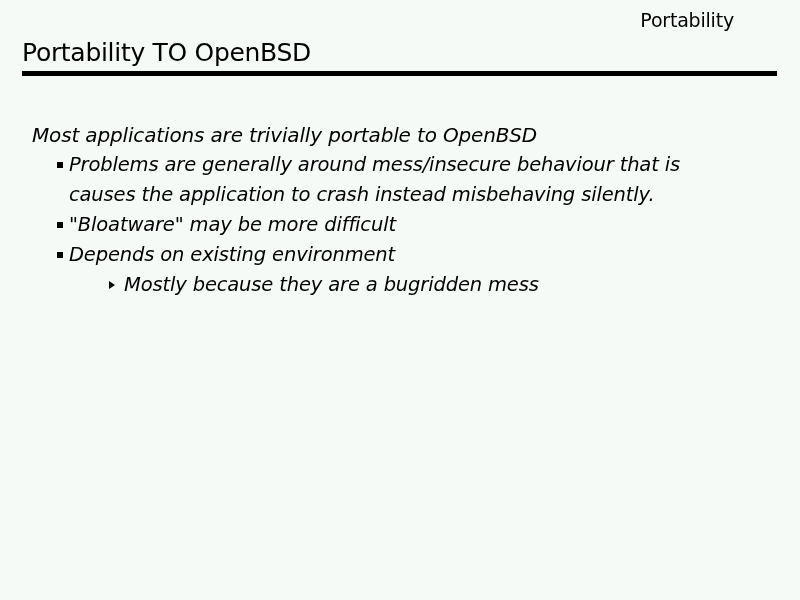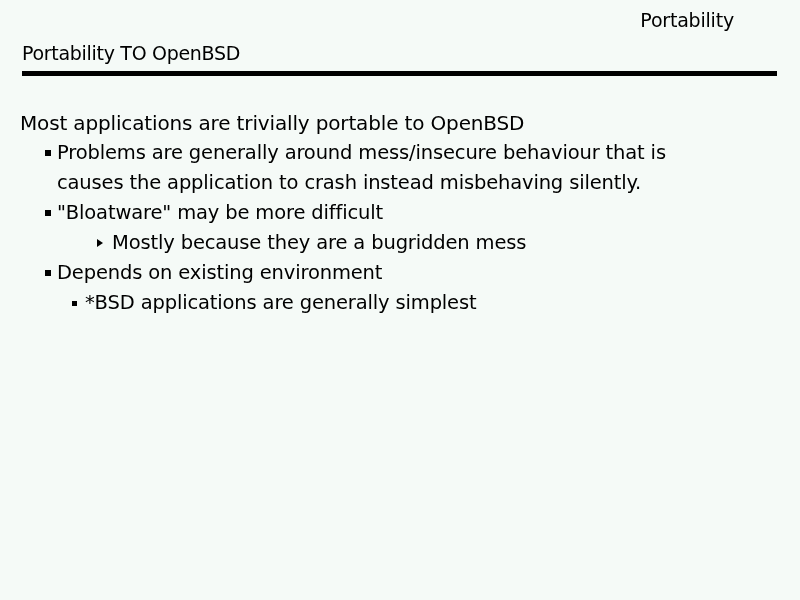--- a/index.html
+++ b/index.html
@@ -34,21 +34,21 @@
     line-height: 24px;
     letter-spacing: -0.2px;
     white-space: nowrap;
   }
 
   .slide-title {
     position: absolute;
     top: 38px;
     left: 22px;
     right: 23px;
-    font-size: 19px;
+    font-size: 25px;
     line-height: 30px;
     letter-spacing: -0.3px;
     white-space: nowrap;
   }
 
   .title-rule {
     position: absolute;
     top: 71px;
     left: 22px;
     width: 755px;
@@ -59,22 +59,23 @@
   
   .slide-body {
     position: absolute;
     top: 108px;
     left: 20px;
     right: 20px;
   }
 
   .outline {
     list-style: none;
-    margin: 0;
+    margin: 12px;
     padding: 0;
+    font-style: italic;
   }
 
   .item {
     position: relative;
     font-size: 19.5px;
     line-height: 30px;
     letter-spacing: -0.15px;
   }
 
   
@@ -151,32 +152,28 @@
         <span class="text">Problems are generally around mess/insecure behaviour that is causes the application to crash instead misbehaving silently.</span>
       </li>
 
 
       <li class="item lvl1">
         <span class="bullet"></span>
         <span class="text">"Bloatware" may be more difficult</span>
       </li>
 
 
+      <li class="item lvl1">
+        <span class="bullet"></span>
+        <span class="text">Depends on existing environment</span>
+      </li>
+
       <li class="item lvl3">
         <span class="bullet"></span>
         <span class="text">Mostly because they are a bugridden mess</span>
       </li>
 
-      <li class="item lvl1">
-        <span class="bullet"></span>
-        <span class="text">Depends on existing environment</span>
-      </li>
-
-      <li class="item lvl2">
-        <span class="bullet"></span>
-        <span class="text">*BSD applications are generally simplest</span>
-      </li>
 
 
     </ul>
   </div>
 
 </div>
 
 </body></html>

